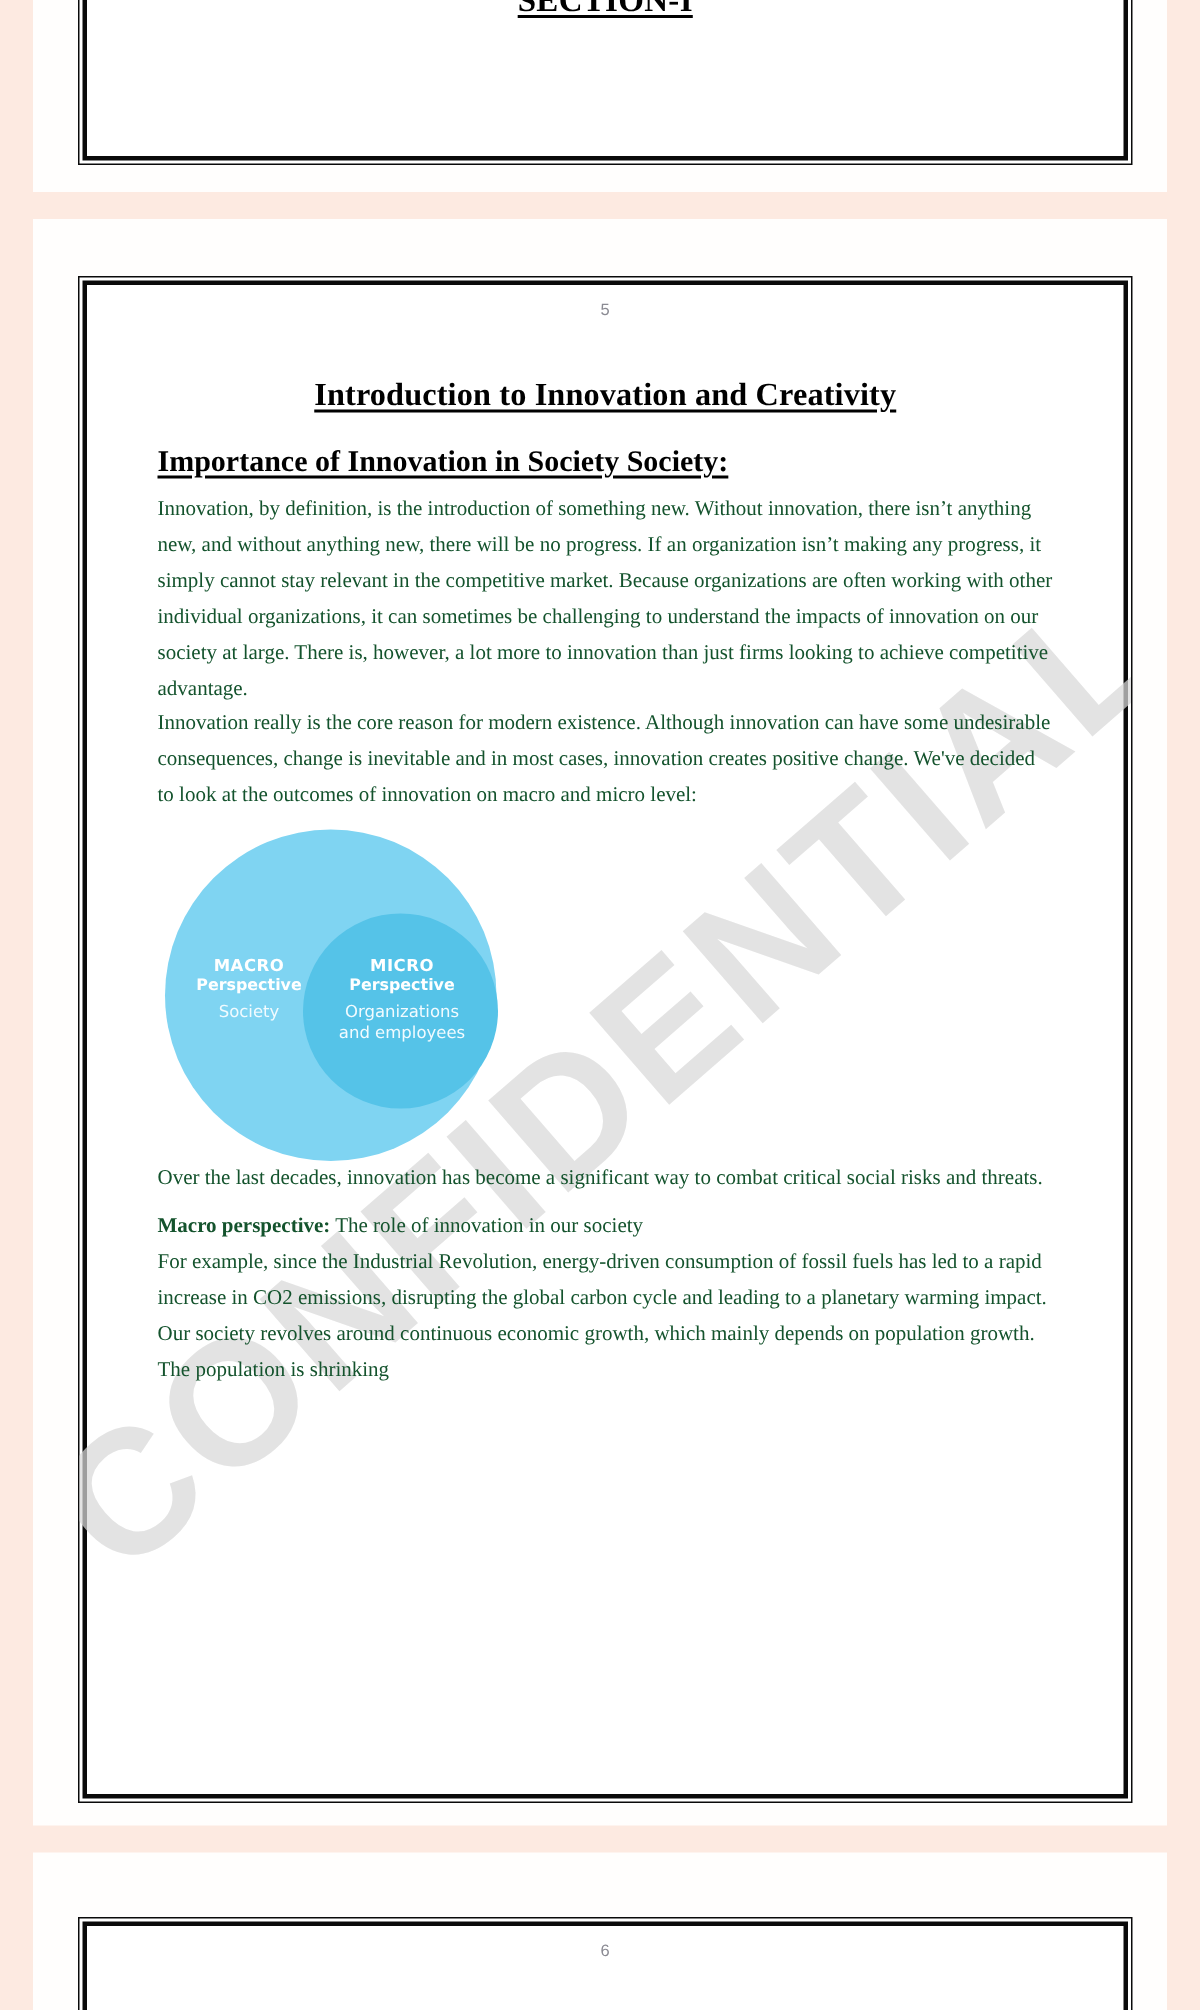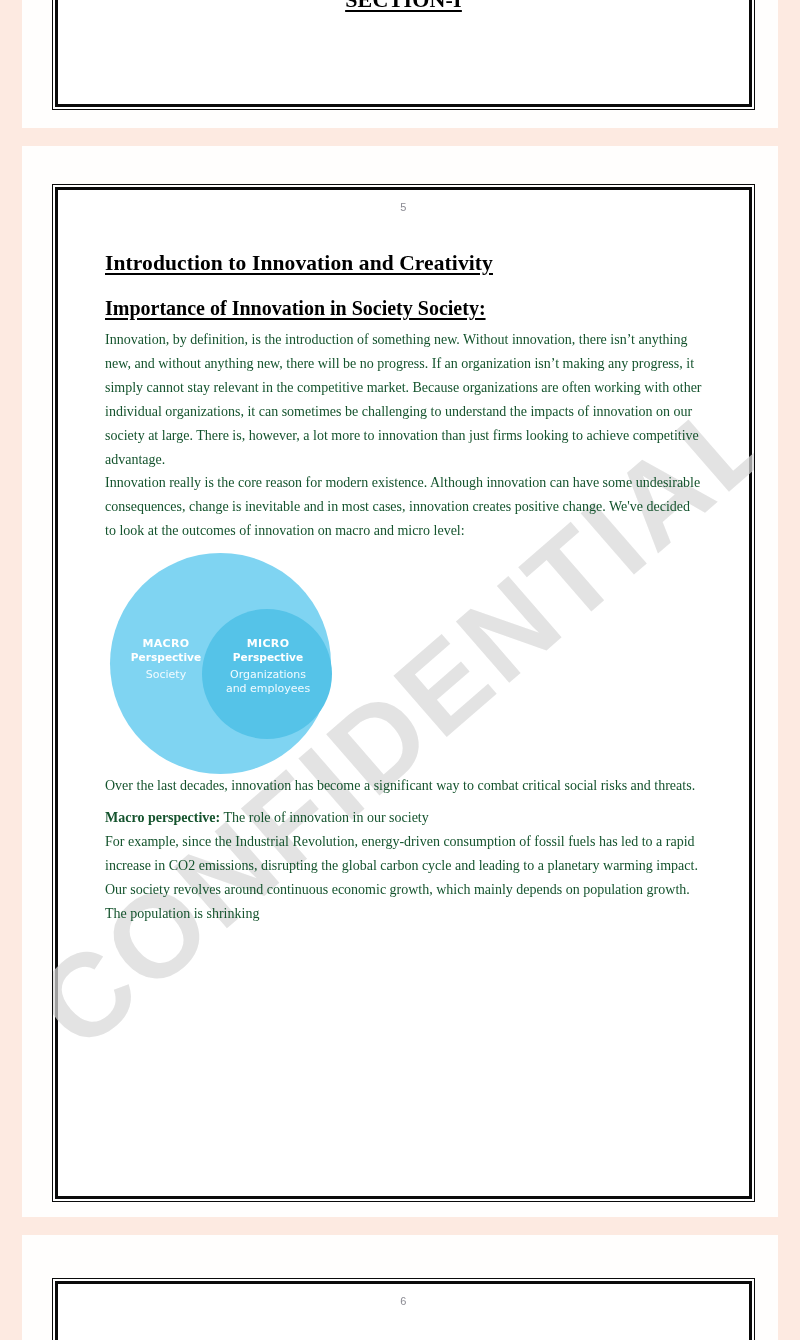--- a/index.html
+++ b/index.html
@@ -90,20 +90,21 @@
     font-family: "Liberation Sans", "DejaVu Sans", sans-serif;
     font-size: 11px;
     color: #8b8b93;
     text-align: center;
     padding-top: 16px;
     letter-spacing: .3px;
   }
 
   
   .doc-title {
+    text-align: center;
     font-size: 21.5px;
     font-weight: 700;
     text-decoration: underline;
     text-underline-offset: 3px;
     margin: 38px 0 0 0;
     letter-spacing: .1px;
   }
   .section-head {
     font-size: 20px;
     font-weight: 700;

